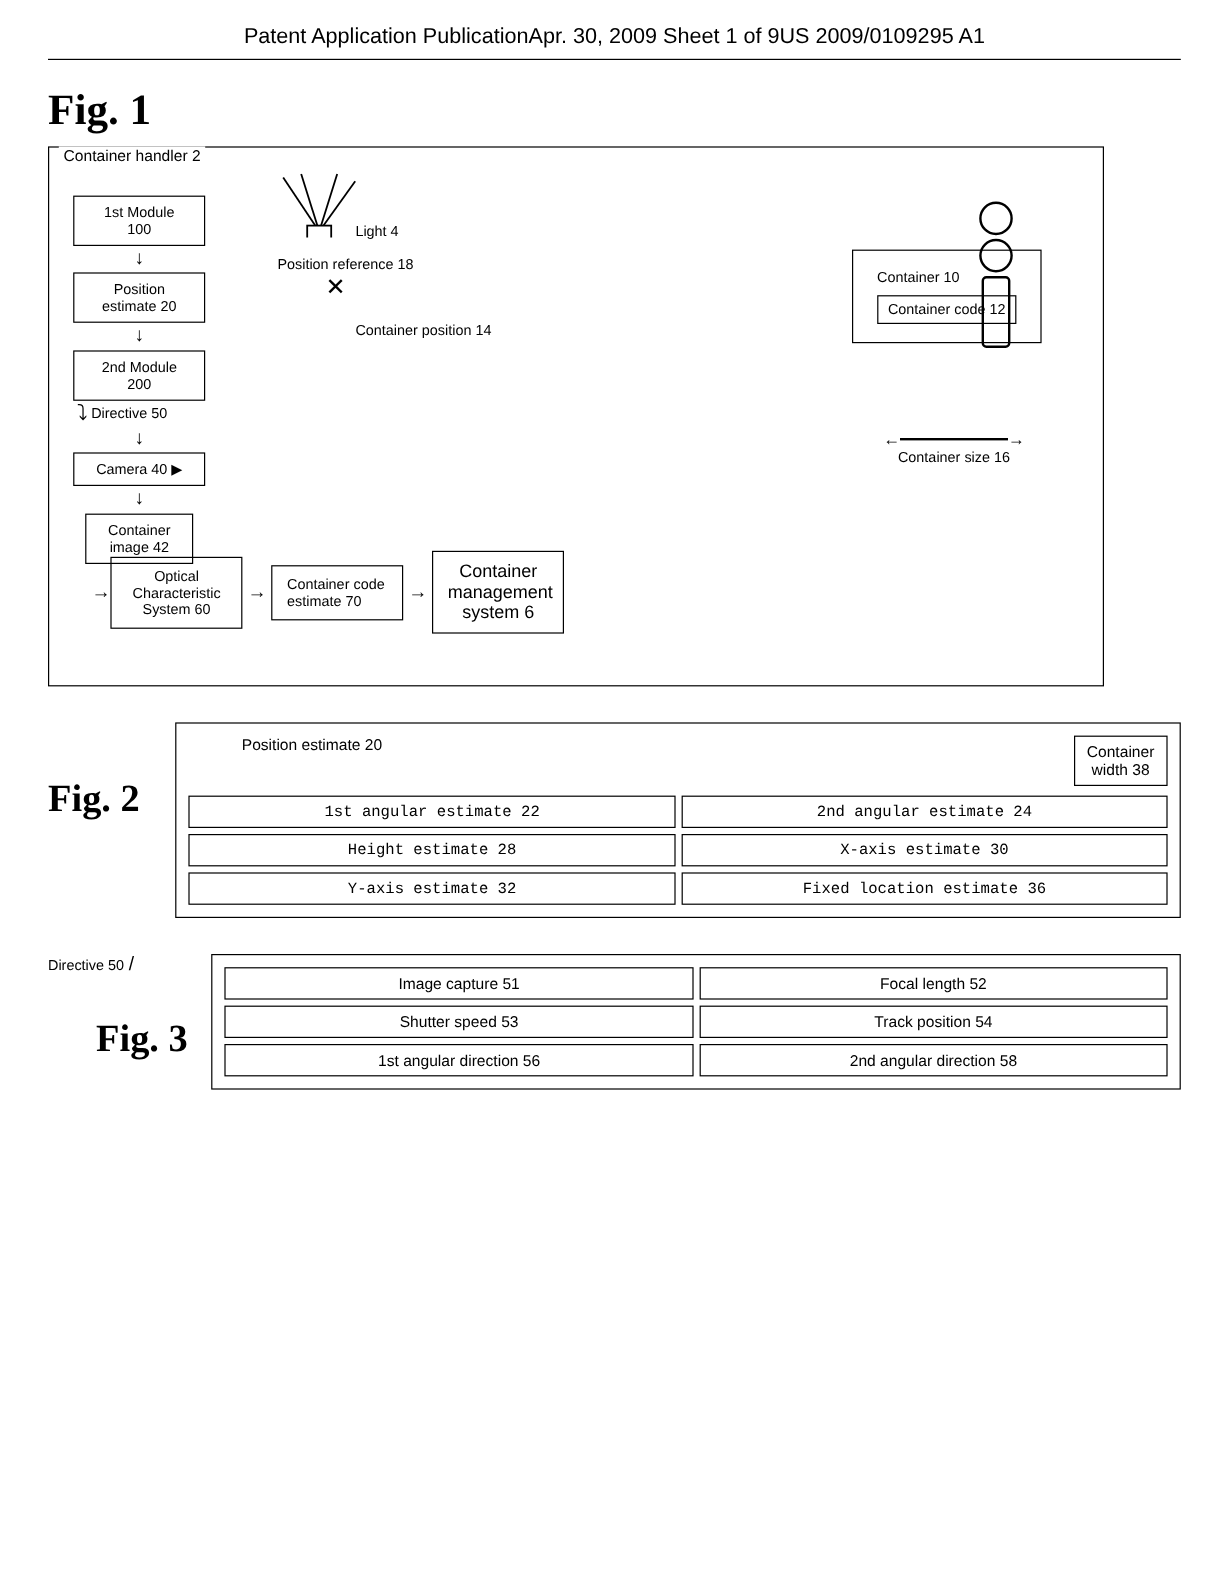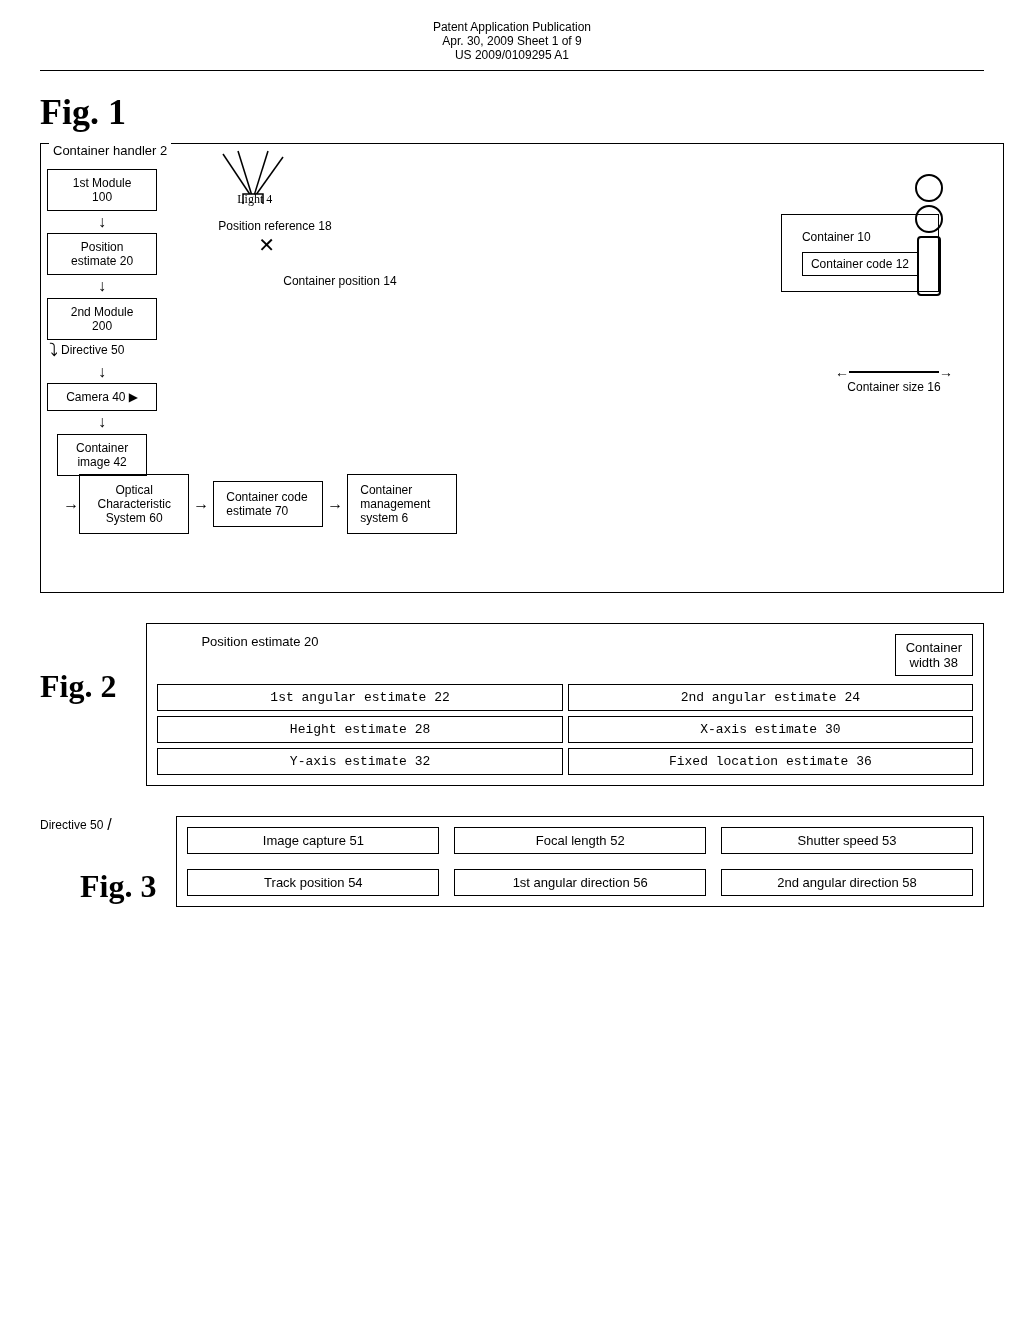--- a/index.html
+++ b/index.html
@@ -14,36 +14,36 @@
     }
 
     
     .header {
       display: flex;
       justify-content: center;
       align-items: center;
       border-bottom: 1px solid #000;
       padding-bottom: 8px;
       margin-bottom: 20px;
-      font-size: 12px;
-      flex-direction: column;
+      font-size: 18px;
     }
 
     
     .fig1-label {
       font-size: 36px;
       font-weight: bold;
       font-family: 'Times New Roman', serif;
       margin-bottom: 10px;
     }
 
     .fig1-container {
       border: 1.5px solid #000;
+      padding: 15px;
       position: relative;
-      width: 964px;
+      width: 880px;
       min-height: 450px;
       margin-bottom: 30px;
     }
 
     .fig1-title {
       position: absolute;
       top: -1px;
       left: 8px;
       background: #fff;
       padding: 0 4px;
@@ -126,22 +126,22 @@
     }
 
     .fig3-table-wrap {
       border: 1.5px solid #000;
       padding: 10px;
       flex: 1;
     }
 
     .fig3-grid {
       display: grid;
-      grid-template-columns: 1fr 1fr 1fr;
-      gap: 15px;
+      grid-template-columns: 1fr 1fr;
+      gap: 5px;
     }
 
     .fig3-cell {
       border: 1.5px solid #000;
       padding: 5px 12px;
       text-align: center;
       font-size: 13px;
     }
 
     
@@ -226,22 +226,22 @@
     .cce-box {
       border: 1.5px solid #000;
       padding: 8px 12px;
       font-size: 12px;
       width: 110px;
     }
 
     .cms-box {
       border: 1.5px solid #000;
       padding: 8px 12px;
-      font-size: 12px;
-      text-align: left;
+      font-size: 15px;
+      text-align: center;
       width: 110px;
     }
 
     
     .fig1-right-area {
       position: relative;
       width: 100%;
       height: 380px;
     }
   </style>
@@ -302,38 +302,38 @@
       <div style="position:absolute; left:50px; top:-15px;">
         
         <svg width="80" height="55">
           <line x1="40" y1="50" x2="10" y2="5" stroke="#000" stroke-width="1.5"></line>
           <line x1="40" y1="50" x2="25" y2="2" stroke="#000" stroke-width="1.5"></line>
           <line x1="40" y1="50" x2="55" y2="2" stroke="#000" stroke-width="1.5"></line>
           <line x1="40" y1="50" x2="70" y2="8" stroke="#000" stroke-width="1.5"></line>
 
           <rect x="30" y="45" width="20" height="12" fill="#fff" stroke="#000" stroke-width="1.5"></rect>
         </svg>
-        <div style="margin-left:24px; margin-top:-15px; font-size:12px;font-family:Liberation Serif, serif;">Light 4</div>
+        <div style="margin-left:70px; margin-top:-15px; font-size:12px;">Light 4</div>
       </div>
 
       <div class="pulley-icon">
         <div class="pulley-circle"></div>
         <div class="pulley-circle"></div>
         <div class="pulley-cylinder"></div>
       </div>
 
       <div style="position:absolute; left:55px; top:55px; font-size:12px;">
         <span>Position reference 18</span>
         <br>
         <span style="font-size:20px; margin-left:40px;">✕</span>
       </div>
 
       <div style="position:absolute; left:120px; top:110px; font-size:12px;">Container position 14</div>
 
-      <div style="position:absolute; right:64px; top:50px; border:1.5px solid #000; padding:15px 20px; min-width:130px;">
+      <div style="position:absolute; right:36px; top:50px; border:1.5px solid #000; padding:15px 20px; min-width:130px;">
         <div style="font-size:12px; margin-bottom:8px;">Container 10</div>
         <div style="border:1.5px solid #000; padding:4px 8px; font-size:12px;">Container code 12</div>
       </div>
 
       <div style="position:absolute; right:50px; top:200px; font-size:12px; text-align:center;">
         <div style="display:flex; align-items:center;">
           <span style="font-size:14px;">←</span>
           <div style="width:90px; height:2px; background:#000; display:inline-block; margin:0 0;"></div>
           <span style="font-size:14px;">→</span>
         </div>

